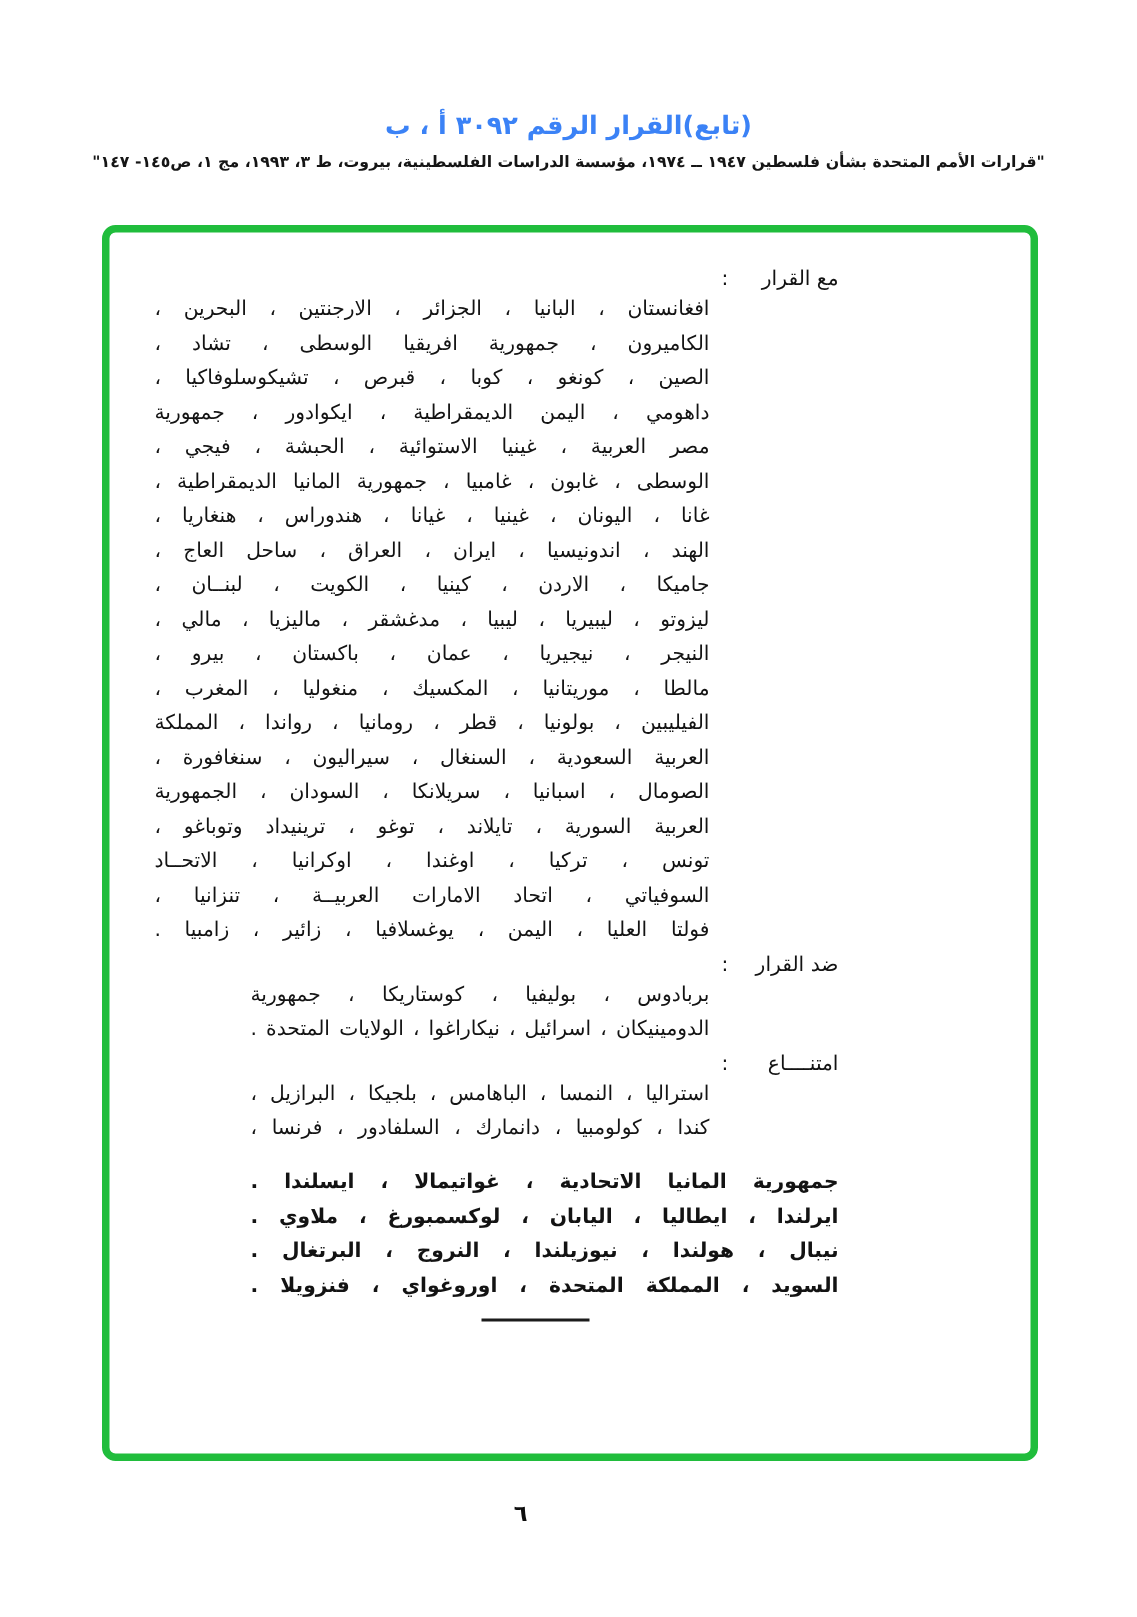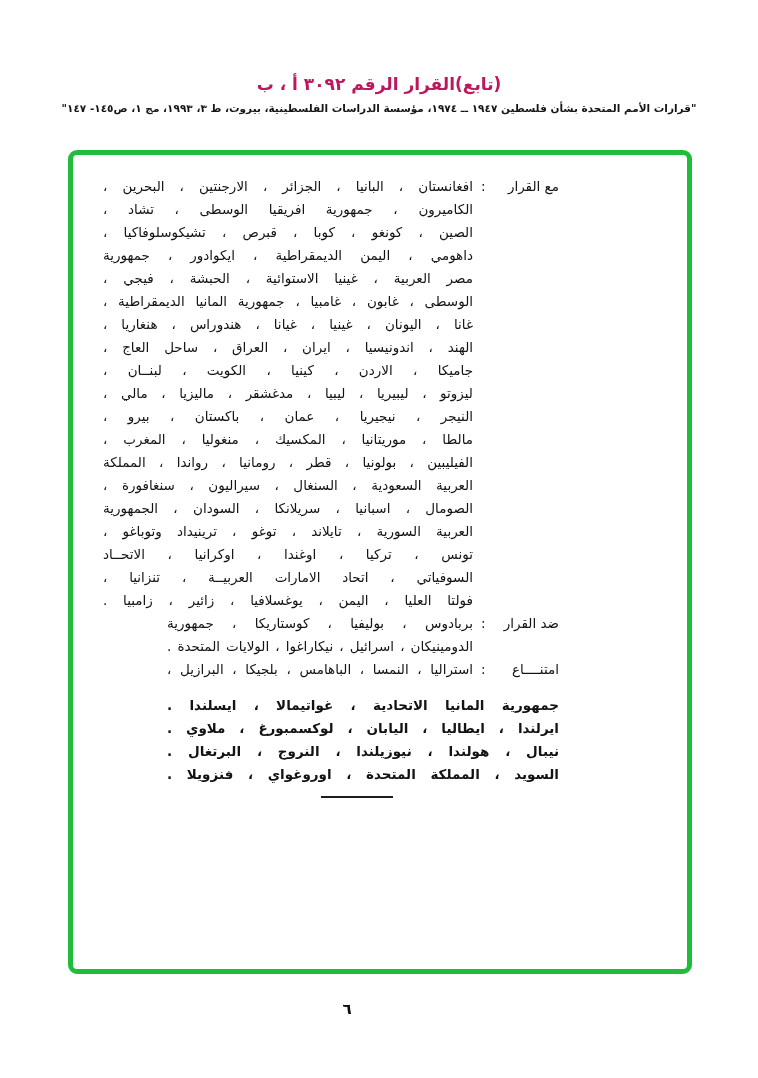--- a/index.html
+++ b/index.html
@@ -6,21 +6,21 @@
   body {
     width:758px; height:1078px; background:#ffffff;
     font-family:"DejaVu Sans", sans-serif;
     color:#111;
   }
   .page { position:relative; width:758px; height:1078px; background:#fff; overflow:hidden; }
 
   .doc-title {
     position:absolute; top:74px; left:0; width:758px;
     text-align:center; direction:rtl;
-    font-size:17px; font-weight:bold; color:#be185d;
+    font-size:17px; font-weight:bold; color:#3b82f6;
     letter-spacing:0.5px;
   }
   .doc-citation {
     position:absolute; top:102px; left:0; width:758px;
     text-align:center; direction:rtl;
     font-size:10.5px; font-weight:bold; color:#151515;
   }
 
   .green-box {
     position:absolute; left:68px; top:150px;
@@ -34,21 +34,21 @@
     font-size:13.5px; line-height:23px; color:#131313;
   }
 
   .vote-group { display:flex; }
   .vote-label {
     flex:none; width:86px;
     display:flex; justify-content:space-between;
     padding-left:8px; box-sizing:border-box;
     white-space:nowrap; font-weight:500;
   }
-  .vote-text { flex:1; min-width:0; }
+  .vote-text { flex:1; min-width:0;margin-top:20px; }
   .vote-text.narrow { padding-left:64px; }
 
   .vote-line { text-align:justify; text-align-last:justify; }
 
   .closing-para { margin-top:13px; padding-left:64px;font-weight:bold; }
 
   .end-rule {
     width:72px; height:2px; background:#1c1c1c;
     margin:10px 166px 0 0;
   }
@@ -109,20 +109,21 @@
         </div>
       </div>
 
       <div class="vote-group">
         <div class="vote-label">
           <span>امتنــــاع</span>
           <span>:</span>
         </div>
         <div class="vote-text narrow">
           <div class="vote-line">استراليا ، النمسا ، الباهامس ، بلجيكا ، البرازيل ،</div>
+          <div class="vote-line">كندا ، كولومبيا ، دانمارك ، السلفادور ، فرنسا ،</div>
         </div>
       </div>
 
       <div class="closing-para">
         <div class="vote-line">جمهورية المانيا الاتحادية ، غواتيمالا ، ايسلندا .</div>
         <div class="vote-line">ايرلندا ، ايطاليا ، اليابان ، لوكسمبورغ ، ملاوي .</div>
         <div class="vote-line">نيبال ، هولندا ، نيوزيلندا ، النروج ، البرتغال .</div>
         <div class="vote-line">السويد ، المملكة المتحدة ، اوروغواي ، فنزويلا .</div>
       </div>
 

